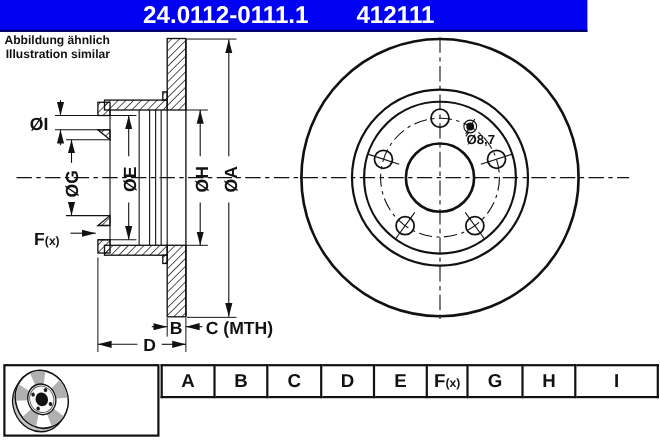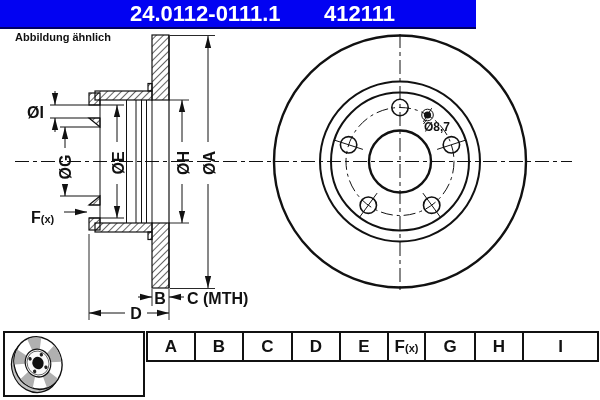--- a/index.html
+++ b/index.html
@@ -2,31 +2,31 @@
 <html><head>
 <meta charset="utf-8">
 <style>
   html,body{margin:0;padding:0;}
   body{
     width:600px;height:400px;position:relative;overflow:hidden;
     background:#ffffff;font-family:"Liberation Sans",sans-serif;
   }
   
   .header-bar{
-    position:absolute;left:0;top:0;width:476px;height:27px;
+    position:absolute;left:0;top:0;width:534px;height:27px;
     background:#0202f2;border-bottom:2px solid #000066;color:#fff;
   }
   .header-bar .pn{
     position:absolute;top:1px;font-size:22px;font-weight:bold;letter-spacing:0px;white-space:nowrap;
   }
   .pn-left{left:130px;}
   .pn-right{left:324px;}
   
   .note{
-    position:absolute;left:15px;top:31px;font-size:11px;font-weight:bold;
+    position:absolute;left:4px;top:31px;font-size:11px;font-weight:bold;
     line-height:13px;color:#111;text-align:right;
   }
   
   .drawing-svg{position:absolute;left:0;top:0;}
   svg text{font-family:"Liberation Sans",sans-serif;font-weight:bold;fill:#111;}
   
   .icon-box{
     position:absolute;left:3px;top:331px;width:142px;height:66px;
     border:2px solid #111;box-sizing:border-box;background:#fff;
   }
@@ -165,20 +165,21 @@
   </g>
 </svg>
 
 <div class="header-bar">
   <span class="pn pn-left">24.0112-0111.1</span>
   <span class="pn pn-right">412111</span>
 </div>
 
 <div class="note">
   <div>Abbildung ähnlich</div>
+  <div>Illustration similar</div>
 </div>
 
 <div class="icon-box">
   <svg width="66" height="62" viewBox="0 0 66 64">
     <g transform="translate(33,31) rotate(-20) scale(1,1.12)">
       <circle cx="-3.5" cy="2" r="24.5" fill="#c4c4c4" stroke="#111" stroke-width="1.2"></circle>
       <circle cx="0" cy="0" r="24.5" fill="#ffffff" stroke="#111" stroke-width="1.4"></circle>
       <g stroke="#b0b0b0" stroke-width="11" fill="none">
         <path d="M16.77,-7.82 A18.5,18.5 0 0 1 17.87,4.79"></path>
         <path d="M10.61,15.15 A18.5,18.5 0 0 1 0,18.5"></path>

